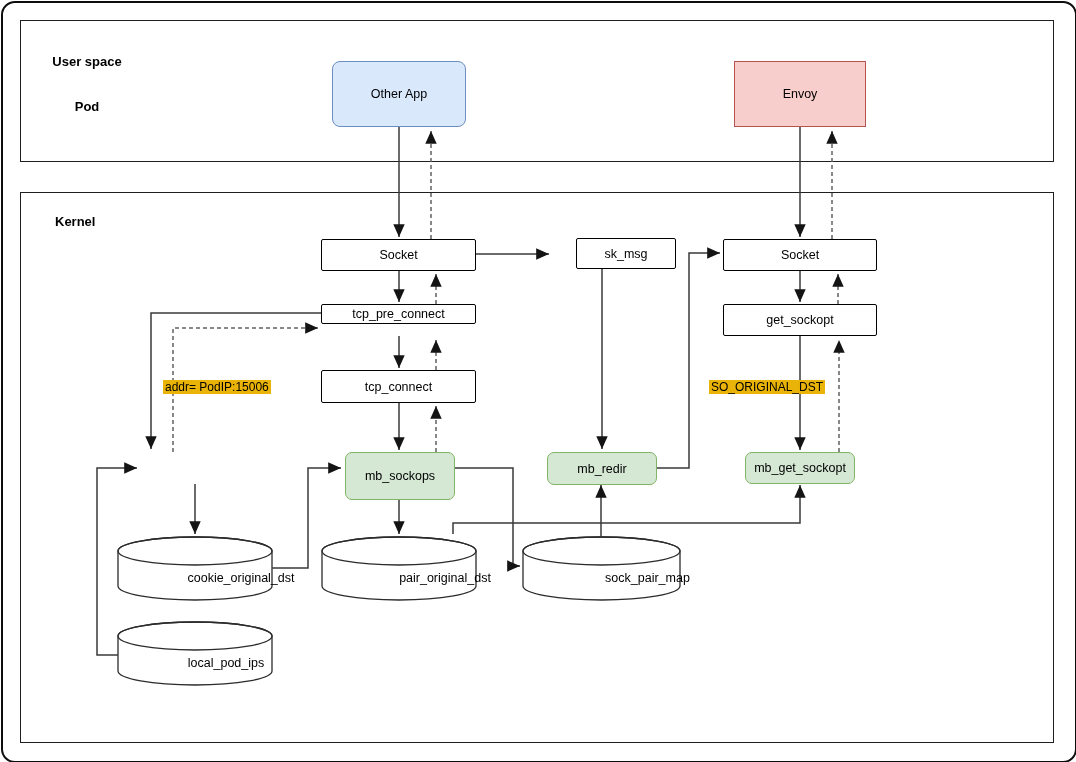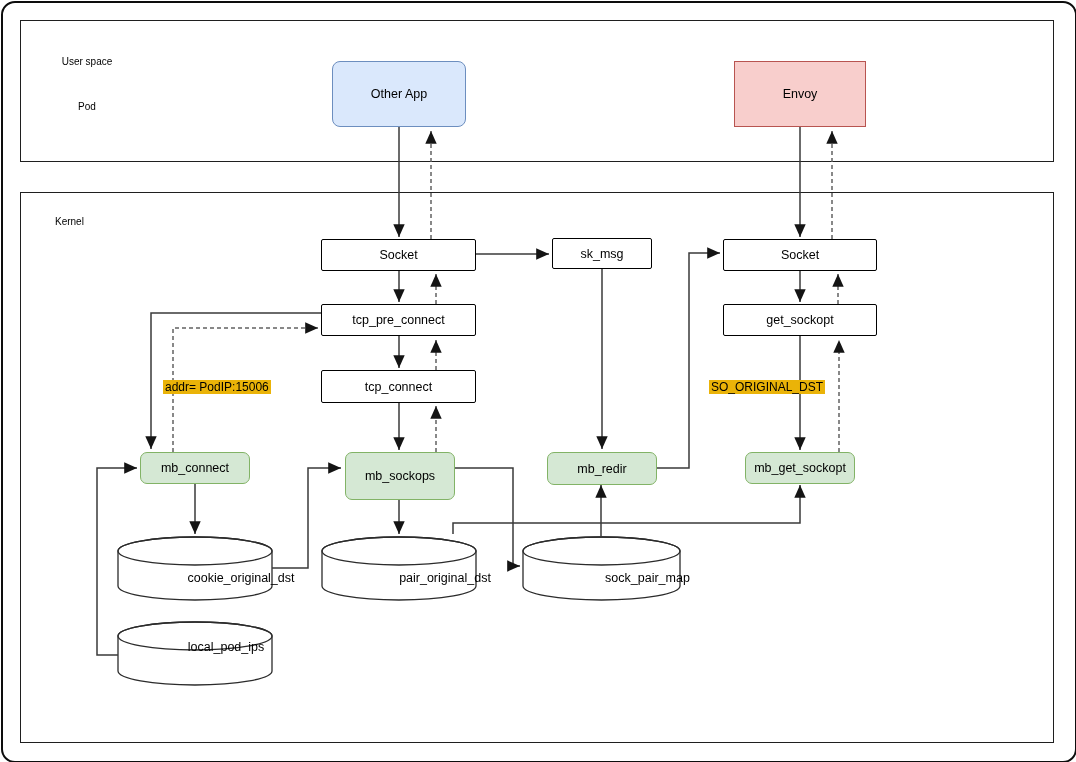--- a/index.html
+++ b/index.html
@@ -13,21 +13,21 @@
     position:relative;width:1076px;height:762px;background:#ffffff;
     font-family:"Liberation Sans",sans-serif;color:#000;overflow:hidden;
   }
   .frame{
     position:absolute;left:1px;top:1px;width:1072px;height:758px;
     border:2px solid #0d0d0d;border-radius:14px;pointer-events:none;
   }
   .region{position:absolute;border:1.6px solid #1f1f1f;background:transparent;box-sizing:border-box;}
   .region.user-space{left:20px;top:20px;width:1034px;height:142px;}
   .region.kernel{left:20px;top:192px;width:1034px;height:551px;}
-  .region-label{position:absolute;font-size:10px;line-height:15px;white-space:pre;}
+  .region-label{position:absolute;font-size:13px;line-height:15px;white-space:pre;font-weight:bold;}
   .us-label{left:40px;top:24px;width:94px;text-align:center;}
   .k-label{left:55px;top:214px;}
   svg.wires{position:absolute;left:0;top:0;width:1076px;height:762px;}
   .node{
     position:absolute;display:flex;align-items:center;justify-content:center;
     box-sizing:border-box;font-size:12.5px;text-align:center;
     background:#fff;border:1.2px solid #000;border-radius:2px;
   }
   .node.hook{background:var(--hook-fill);border:1.2px solid var(--hook-stroke);border-radius:7px;}
   .node.app{background:var(--app-fill);border:1.2px solid var(--app-stroke);border-radius:8px;}
@@ -109,32 +109,31 @@
       <path d="M832,239 V131" marker-end="url(#ah)"></path>
       <path d="M838,304 V274" marker-end="url(#ah)"></path>
       <path d="M839,452 V340" marker-end="url(#ah)"></path>
     </g>
   </svg>
 
   <div class="node app" style="left:332px;top:61px;width:134px;height:66px">Other App</div>
   <div class="node envoy" style="left:734px;top:61px;width:132px;height:66px">Envoy</div>
 
   <div class="node" style="left:321px;top:239px;width:155px;height:32px">Socket</div>
-  <div class="node" style="left:552px;top:238px;width:100px;height:31px">sk_msg</div>
+  <div class="node" style="left:576px;top:238px;width:100px;height:31px">sk_msg</div>
   <div class="node" style="left:723px;top:239px;width:154px;height:32px">Socket</div>
-  <div class="node" style="left:321px;top:304px;width:155px;height:32px">tcp_pre_connect</div>
+  <div class="node" style="left:321px;top:304px;width:155px;height:20px">tcp_pre_connect</div>
   <div class="node" style="left:321px;top:370px;width:155px;height:33px">tcp_connect</div>
   <div class="node" style="left:723px;top:304px;width:154px;height:32px">get_sockopt</div>
 
-  <div class="node hook" style="left:140px;top:452px;width:110px;height:32px">mb_connect</div>
   <div class="node hook" style="left:345px;top:452px;width:110px;height:48px">mb_sockops</div>
   <div class="node hook" style="left:547px;top:452px;width:110px;height:33px">mb_redir</div>
   <div class="node hook" style="left:745px;top:452px;width:110px;height:32px">mb_get_sockopt</div>
 
   <div class="store-label" style="left:118px;top:571px;width:154px">cookie_original_dst</div>
   <div class="store-label" style="left:322px;top:571px;width:154px">pair_original_dst</div>
   <div class="store-label" style="left:523px;top:571px;width:157px">sock_pair_map</div>
-  <div class="store-label" style="left:118px;top:640px;width:124px">local_pod_ips</div>
+  <div class="store-label" style="left:118px;top:656px;width:124px">local_pod_ips</div>
 
   <div class="edge-label" style="left:163px;top:380px">addr= PodIP:15006</div>
   <div class="edge-label" style="left:709px;top:380px">SO_ORIGINAL_DST</div>
 
 </div>
 
 </body></html>

